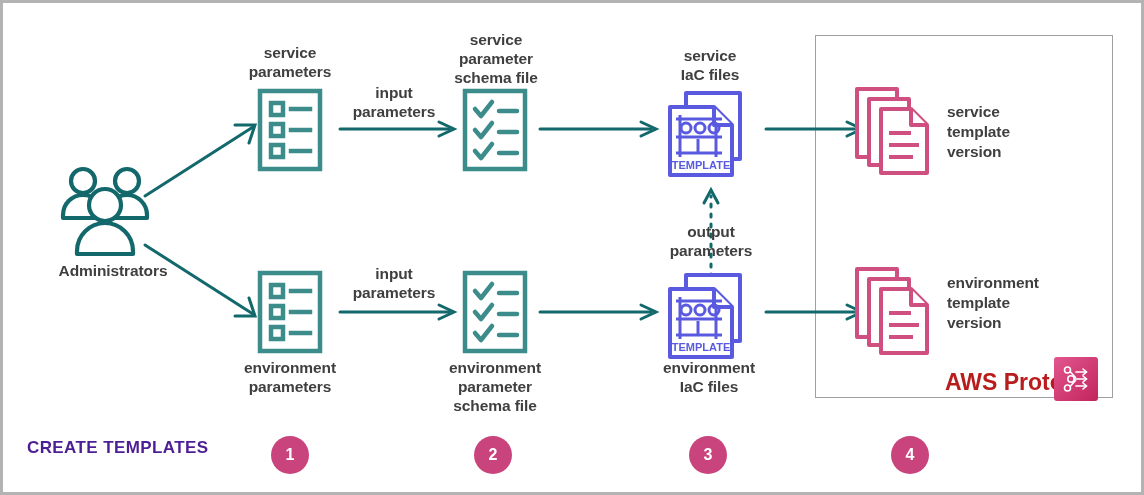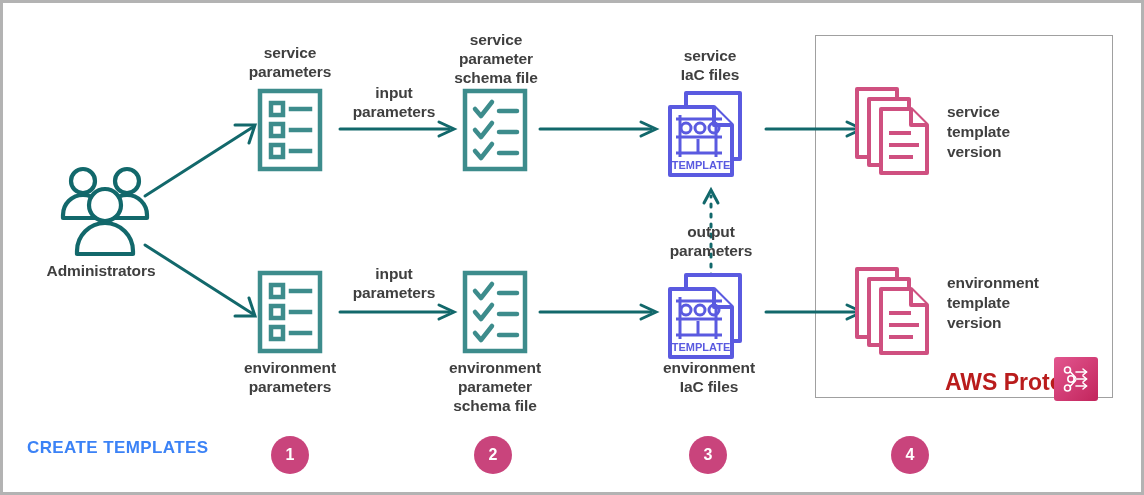--- a/index.html
+++ b/index.html
@@ -26,21 +26,21 @@
     font-size: 15.5px;
     font-weight: bold;
     line-height: 19px;
     text-align: center;
     white-space: pre-line;
     letter-spacing: -0.1px;
   }
   .lbl-lh21 { line-height: 20px; }
   .section-title {
     position: absolute;
-    color: #3b82f6;
+    color: #4c1d95;
     font-size: 17px;
     font-weight: bold;
     letter-spacing: 0.4px;
   }
   .badge {
     position: absolute;
     width: 38px;
     height: 38px;
     border-radius: 50%;
     background: #c9447c;
@@ -104,21 +104,21 @@
         <path d="M8 52 A20 20 0 0 1 48 52 L48 55 L8 55 Z"></path>
         <circle cx="72" cy="18" r="12"></circle>
         <path d="M52 52 A20 20 0 0 1 92 52 L92 55 L52 55 Z"></path>
       </g>
       <g stroke="#12686b" stroke-width="4.2" fill="#ffffff" stroke-linecap="round" stroke-linejoin="round">
         <circle cx="50" cy="42" r="16"></circle>
         <path d="M22 88 A28 28 0 0 1 78 88 L78 91 L22 91 Z"></path>
       </g>
     </svg>
   </div>
-  <div class="lbl" style="left:8px; top:258px; width:180px;">Administrators</div>
+  <div class="lbl" style="left:20px; top:258px; width:180px;">Administrators</div>
 
   <div class="abs" style="left:140px; top:120px;">
     <svg width="120" height="75" viewBox="0 0 120 75">
       <g stroke="#12686b" stroke-width="3" fill="none" stroke-linecap="round">
         <path d="M2 73 L110 4"></path>
         <path d="M92 2 L112 2 L106 20"></path>
       </g>
     </svg>
   </div>
   <div class="abs" style="left:140px; top:240px;">

